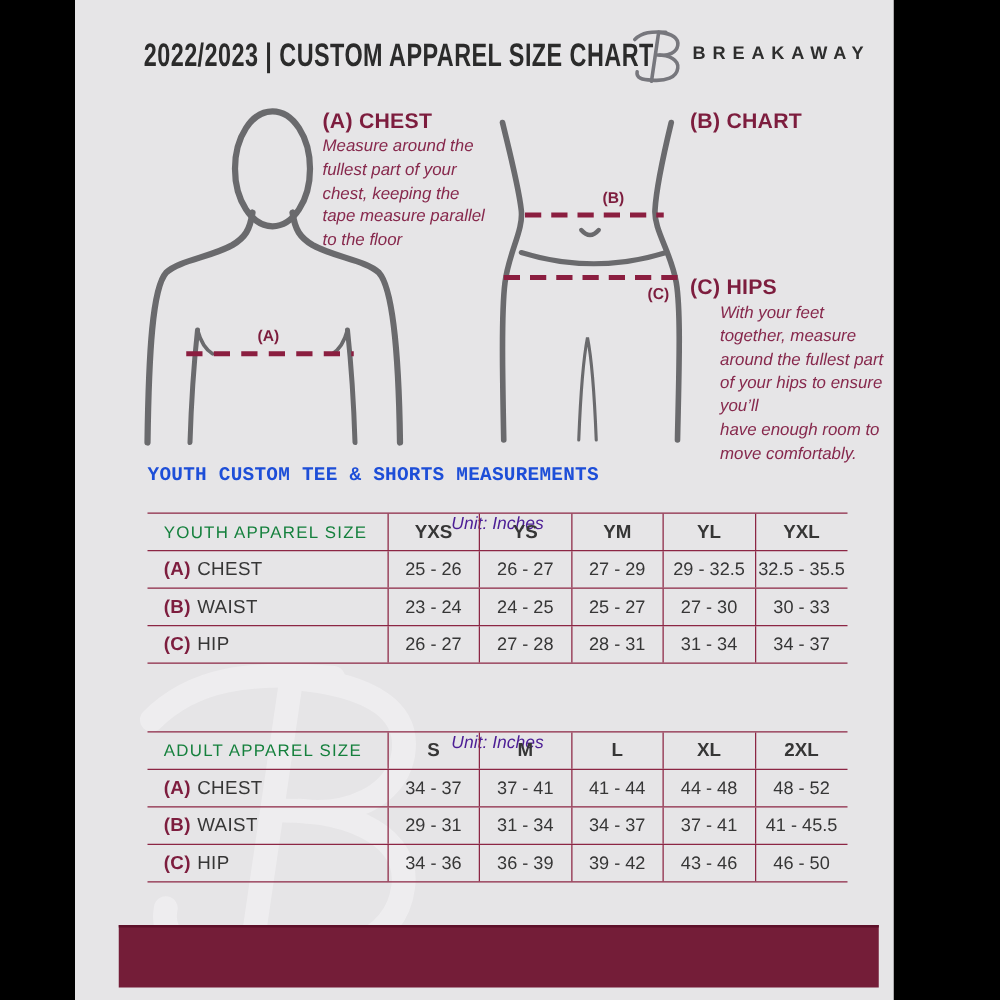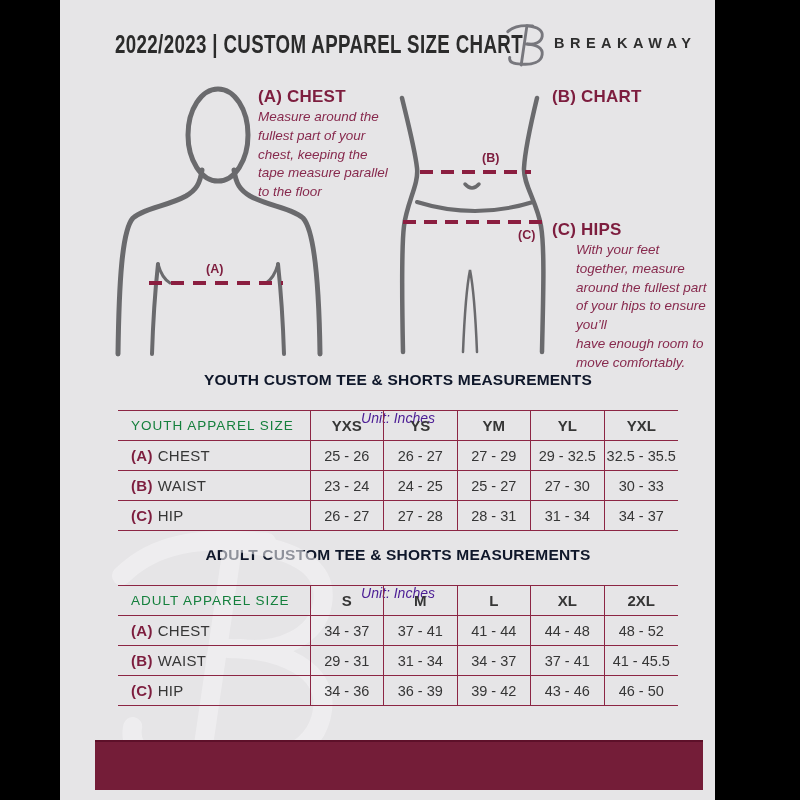--- a/index.html
+++ b/index.html
@@ -13,21 +13,21 @@
   .brand-word { position:absolute; left:494px; top:35px; color:#2e2e2e; font-weight:bold; font-size:14.5px; letter-spacing:5.5px; white-space:nowrap; }
 
   
   .sec-head { position:absolute; color:#7d1d3e; font-weight:bold; font-size:17px; letter-spacing:0.2px; white-space:nowrap; }
   .sec-body { position:absolute; color:#87294d; font-style:italic; font-size:13.5px; line-height:18.8px; white-space:pre-line; }
   .dash-label { position:absolute; color:#7d1d3e; font-weight:bold; font-size:12.5px; }
 
   .fig { position:absolute; }
 
   
-  .tbl-title { position:absolute; width:560px; text-align:center; color:#0f172a; font-weight:bold; font-size:15.5px; letter-spacing:0.2px; }
+  .tbl-title { position:absolute; width:560px; color:#1d4ed8; font-weight:bold; font-size:15.5px; letter-spacing:0.2px;font-family:Liberation Mono, monospace; }
   .tbl-sub { position:absolute; width:560px; text-align:center; color:#4c1d95; font-style:italic; font-size:14px;margin-top:20px; }
   .tbl { position:absolute; width:560px; border-top:1.5px solid #8c2644; z-index:2; }
   .trow { display:grid; grid-template-columns:192.5px repeat(5, 73.5px); height:30px; border-bottom:1.5px solid #8c2644; }
   .cell { display:flex; align-items:center; justify-content:center; color:#363636; }
   .cell:not(:last-child) { border-right:1.5px solid #8c2644; }
   .cell.first { justify-content:flex-start; padding-left:13px; }
   .thead .first { font-size:13.5px; letter-spacing:1px; color:#15803d; }
   .thead .col { font-weight:bold; font-size:15px; }
   .rowlabel { font-size:15px; letter-spacing:0.3px; }
   .rowlabel .pfx { color:#7d1d3e; font-weight:bold; margin-right:5px; }
@@ -149,21 +149,20 @@
             <span>HIP</span>
           </div>
         <div class="cell val">26 - 27</div>
         <div class="cell val">27 - 28</div>
         <div class="cell val">28 - 31</div>
         <div class="cell val">31 - 34</div>
         <div class="cell val">34 - 37</div>
       </div>
     </div>
 
-    <div class="tbl-title" style="left:58px; top:546px;">ADULT CUSTOM TEE &amp; SHORTS MEASUREMENTS</div>
     <div class="tbl-sub" style="left:58px; top:565px;">Unit: Inches</div>
     <div class="tbl" style="left:58px; top:585px;">
       <div class="trow thead">
         <div class="cell first">ADULT APPAREL SIZE</div>
         <div class="cell col">S</div>
         <div class="cell col">M</div>
         <div class="cell col">L</div>
         <div class="cell col">XL</div>
         <div class="cell col">2XL</div>
       </div>

